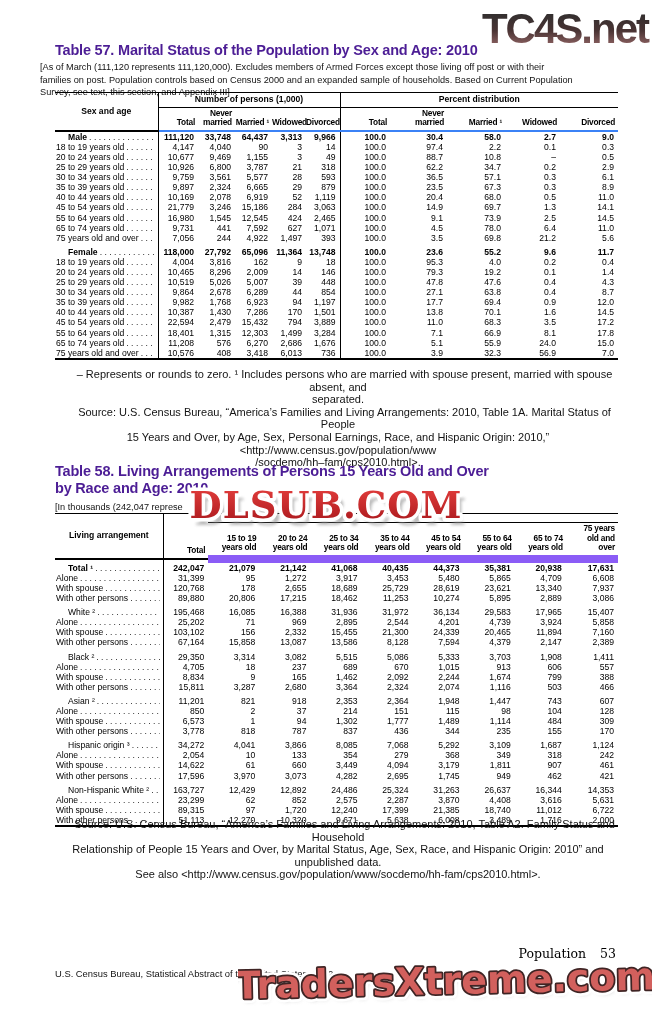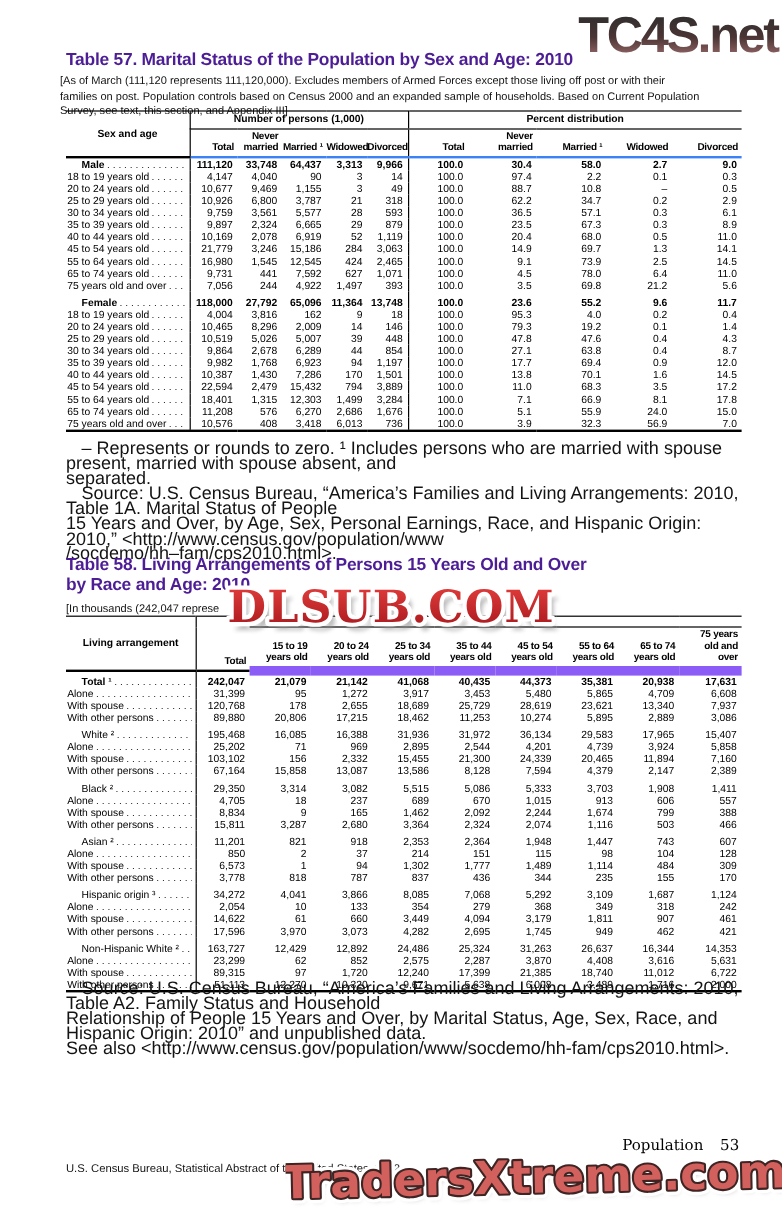--- a/index.html
+++ b/index.html
@@ -6,21 +6,21 @@
   body{
     position:relative;width:652px;height:1024px;background:#ffffff;overflow:hidden;
     font-family:"Liberation Sans",sans-serif;color:#111;
   }
   .abs{position:absolute;}
   .t-title{
     font-family:Liberation Sans, sans-serif;font-weight:bold;font-size:14.5px;line-height:16.5px;
     letter-spacing:-0.2px;color:#4c1d95;white-space:pre-line;
   }
   .t-note{font-size:9.2px;line-height:12.6px;white-space:pre-line;color:#131313;}
-  .foot{font-size:15px;line-height:12.6px;color:#131313;}
+  .foot{font-size:11px;line-height:12.6px;color:#131313;text-align:center;}
   .foot p{margin:0;text-indent:13px;white-space:pre-line;}
 
   table{
     border-collapse:collapse;table-layout:fixed;width:563px;
     border-top:1px solid #000;border-bottom:2px solid #000;
     font-size:8.6px;color:#000;
   }
   td,th{padding:0;}
   thead th{
     font-weight:bold;vertical-align:bottom;text-align:right;
@@ -61,21 +61,21 @@
 
   .wm{pointer-events:none;}
   .wm-top{top:1px;right:0;z-index:6;}
   .wm-mid{top:474px;left:176px;z-index:6;}
   .wm-bottom{top:949px;left:238px;z-index:6;}
 </style>
 </head>
 <body>
 
 <div class="abs t-title" style="top:42px;left:55px;width:565px;">Table 57. Marital Status of the Population by Sex and Age: 2010</div>
-<div class="abs t-note" style="top:61px;left:50px;width:566px;">[As of March (111,120 represents 111,120,000). Excludes members of Armed Forces except those living off post or with their
+<div class="abs t-note" style="top:61px;left:40px;width:566px;">[As of March (111,120 represents 111,120,000). Excludes members of Armed Forces except those living off post or with their
 families on post. Population controls based on Census 2000 and an expanded sample of households. Based on Current Population
 Survey, see text, this section, and Appendix III]</div>
 
 <table id="t57" class="abs" style="top:92px;left:55px;">
   <colgroup>
     <col style="width:103px">
       <col style="width:40px">
       <col style="width:37px">
       <col style="width:37px">
     <col style="width:34px">

